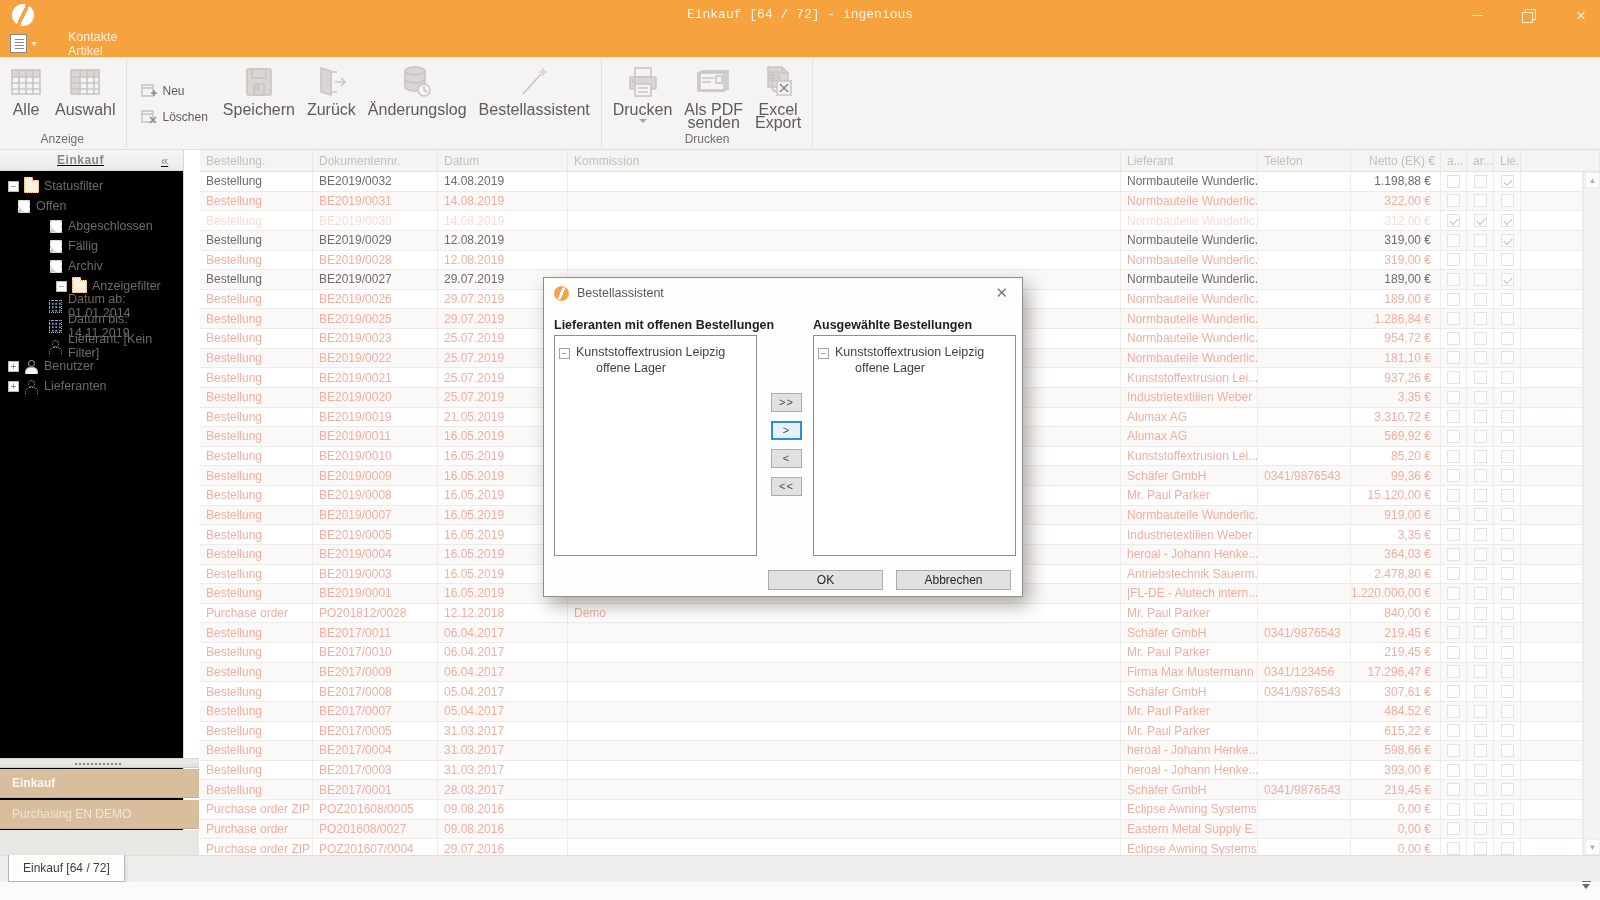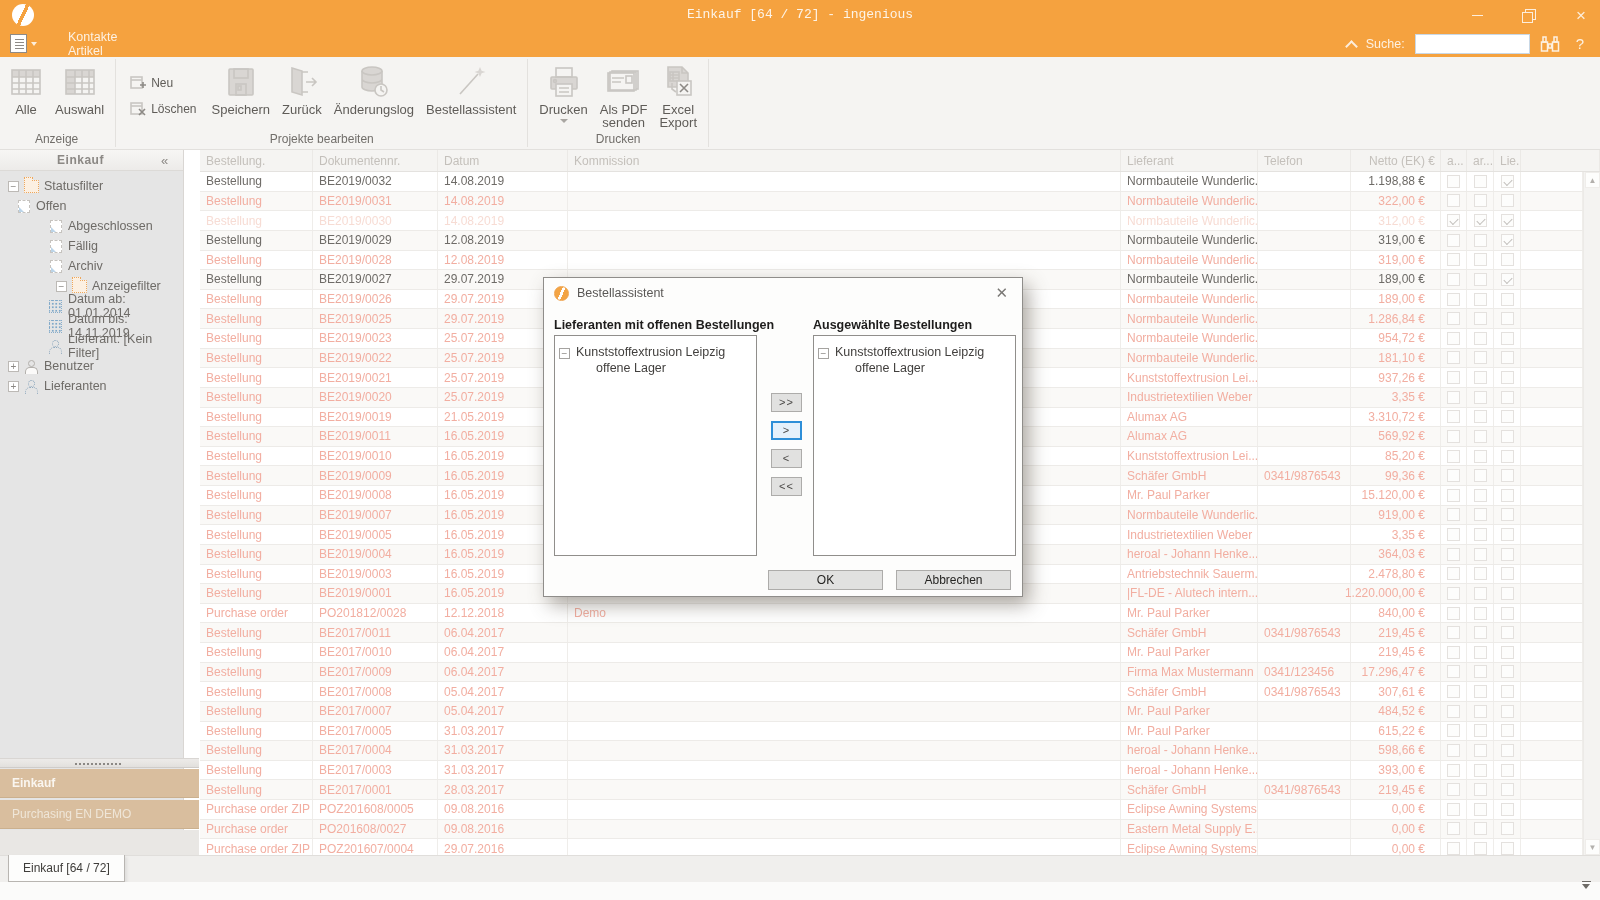--- a/index.html
+++ b/index.html
@@ -37,33 +37,33 @@
   .help-q { color:#FDF1E2; font-size:15px; margin-left:6px; }
 
   
   .ribbon { position:absolute; left:0; top:57px; width:1600px; height:93px; background:#F5F4F2; border-bottom:1px solid #E2E0DD; display:flex; }
   .rgroup { display:flex; flex-direction:column; padding:2px 4px 0 4px; }
   .rgroup-buttons { display:flex; flex:1; align-items:stretch; gap:2px; }
   .rgroup-label { text-align:center; color:#716E6A; font-size:12px; height:17px; line-height:15px; }
   .rsep { width:1px; background:#E3E1DE; margin:2px 2px; }
   .bigbtn { display:flex; flex-direction:column; align-items:center; padding:2px 5px 0 5px; min-width:40px; }
   .bigbtn .icon-area { height:42px; display:flex; align-items:center; justify-content:center; }
-  .bigbtn .blabel { text-align:center; color:#5F5C58; font-size:13px; line-height:13px; white-space:pre-line; }
+  .bigbtn .blabel { text-align:center; color:#5F5C58; font-size:16px; line-height:13px; white-space:pre-line; }
   .drop-caret { width:0; height:0; border-left:4px solid transparent; border-right:4px solid transparent; border-top:4px solid #A9A6A2; margin-top:3px; }
   .smallstack { display:flex; flex-direction:column; justify-content:center; gap:10px; padding:0 8px; }
   .smallbtn { display:flex; align-items:center; gap:5px; color:#5F5C58; }
   svg.ric { stroke:#C9C6C2; fill:none; stroke-width:1.6; }
   svg.ric .fill { fill:#D9D6D3; stroke:none; }
   svg.ric .dark { stroke:#8D8A86; }
 
   
   .main { position:absolute; left:0; top:150px; width:1600px; height:705px; background:#fff; }
 
   
-  .sidebar { position:absolute; left:0; top:0; width:184px; height:705px; background:#e5e5e5; border-right:1px solid #D9D6D3; }
+  .sidebar { position:absolute; left:0; top:0; width:184px; height:705px; background:#000000; border-right:1px solid #D9D6D3;text-decoration:underline; }
   .side-header { height:21px; background:linear-gradient(#F7F6F4,#EDEBE9); border-bottom:1px solid #DCDAD7; display:flex; align-items:center; }
   .side-header-title { flex:1; text-align:center; font-weight:bold; color:#8B8884; letter-spacing:0.5px; }
   .side-collapse { width:22px; color:#8B8884; font-size:13px; }
   .tree { padding-top:5px; }
   .titem { height:20px; display:flex; align-items:center; gap:5px; color:#6E6B67; font-size:12.5px; }
   .expander { width:11px; height:11px; flex:none; border:1px solid #BCB9B5; background:#fff; position:relative; }
   .expander::before { position:absolute; left:0; right:0; top:-1px; text-align:center; font-size:10px; line-height:11px; color:#8B8884; }
   .expander.minus::before { content:"−"; }
   .expander.plus::before { content:"+"; }
   .expander.none { border-color:transparent; background:transparent; }
@@ -87,21 +87,21 @@
   
   .content { position:absolute; left:200px; top:0; right:0; height:705px; background:#FCFBFA; }
   .grid-row { display:grid; grid-template-columns:113px 125px 130px 553px 137px 93px 90px 26px 27px 27px 1fr; }
   .thead { height:22px; background:#F5F4F2; border-bottom:1px solid #E4E2DF; }
   .thead .hcell { color:#C4C0BB; display:flex; align-items:center; padding-left:6px; border-right:1px solid #EBE9E6; overflow:hidden; white-space:nowrap; }
   .thead .hcell.num { justify-content:flex-end; padding-right:5px; }
   .rows { position:absolute; top:22px; left:0; right:17px; bottom:0; overflow:hidden; }
   .trow { height:19.63px; border-bottom:1px solid #EDEBE8; background:#fff; }
   .trow:nth-child(even) { background:#FAF9F7; }
   .tcell { display:flex; align-items:center; padding-left:6px; border-right:1px solid #EFEDEA; overflow:hidden; white-space:nowrap; font-size:12px; }
-  .tcell.num { justify-content:flex-end; padding-right:15px; padding-left:0; overflow:visible; }
+  .tcell.num { justify-content:flex-end; padding-right:9px; padding-left:0; overflow:visible; }
   .trow.dark .tcell { color:#6E6B67; }
   .trow.open .tcell { color:#F2AEA1; }
   .trow.faded .tcell { color:#F7DCD4; }
   .cbbox { width:13px; height:13px; border:1px solid #E4E1DE; background:#FDFDFC; margin:0 auto; position:relative; }
   .tcell.cb { justify-content:center; padding-left:0; }
   .cbbox.checked::before { content:""; position:absolute; left:2px; top:3px; width:7px; height:4px; border-left:1.6px solid #C2BFBB; border-bottom:1.6px solid #C2BFBB; transform:rotate(-45deg); }
   .vscroll { position:absolute; right:0; top:22px; bottom:0; width:17px; background:#F4F3F1; border-left:1px solid #ECEAE7; }
   .varrow { position:absolute; left:1px; width:15px; height:16px; background:#FDFDFC; border:1px solid #EFEDEA; color:#B3B0AC; font-size:8px; text-align:center; line-height:15px; }
   .varrow.up { top:0; }
   .varrow.down { bottom:0; }
@@ -160,35 +160,20 @@
         </span>
       <span class="appmenu-caret"></span>
     </div>
     <div>
 
     <span class="tab inactive">Kontakte</span>
         <span class="tab inactive">Artikel</span>
         <span class="tab inactive">Projekte</span>
         <span class="tab active">Bestellungen</span>
       </div>
-    <div class="tab-right">
-      <span class="chev-up"></span>
-      <span class="suche-label">Suche:</span>
-      <input class="search-input" value="" style="">
-      <svg class="binoculars" viewBox="0 0 20 18">
-        <g stroke="#FDF1E2" stroke-width="1.5" fill="none">
-          <rect x="1.5" y="7" width="6" height="9"></rect>
-            <rect x="12.5" y="7" width="6" height="9"></rect>
-          <rect x="3" y="2" width="3" height="5"></rect>
-            <rect x="14" y="2" width="3" height="5"></rect>
-          <rect x="8.5" y="9" width="3" height="4"></rect>
-        </g>
-      </svg>
-      <span class="help-q">?</span>
-    </div>
   </div>
 
   <div class="ribbon">
     <div class="rgroup">
       <div class="rgroup-buttons">
         <div class="bigbtn">
           <span class="icon-area">
             <svg class="ric" width="34" height="34" viewBox="0 0 34 34">
                 <rect class="fill" x="3" y="5" width="28" height="7"></rect>
                 <rect x="3" y="5" width="28" height="24"></rect>
@@ -270,21 +255,20 @@
         <div class="bigbtn">
           <span class="icon-area">
             <svg class="ric" width="38" height="36" viewBox="0 0 38 36">
                 <path d="M8 30L26 10"></path>
                 <path class="fill" d="M28 3l1.6 3.8L33.5 8l-3.9 1.2L28 13l-1.6-3.8L22.5 8l3.9-1.2z"></path>
               </svg>
           </span>
           <span class="blabel">Bestellassistent</span>
         </div>
       </div>
-      <div class="rgroup-label">Projekte bearbeiten</div>
     </div>
     <div class="rsep"></div>
 
     <div class="rgroup">
       <div class="rgroup-buttons">
         <div class="bigbtn">
           <span class="icon-area">
             <svg class="ric" width="36" height="36" viewBox="0 0 36 36">
                 <path class="fill" d="M5 13h26v12H5z"></path>
                 <rect x="5" y="13" width="26" height="12" rx="1"></rect>

